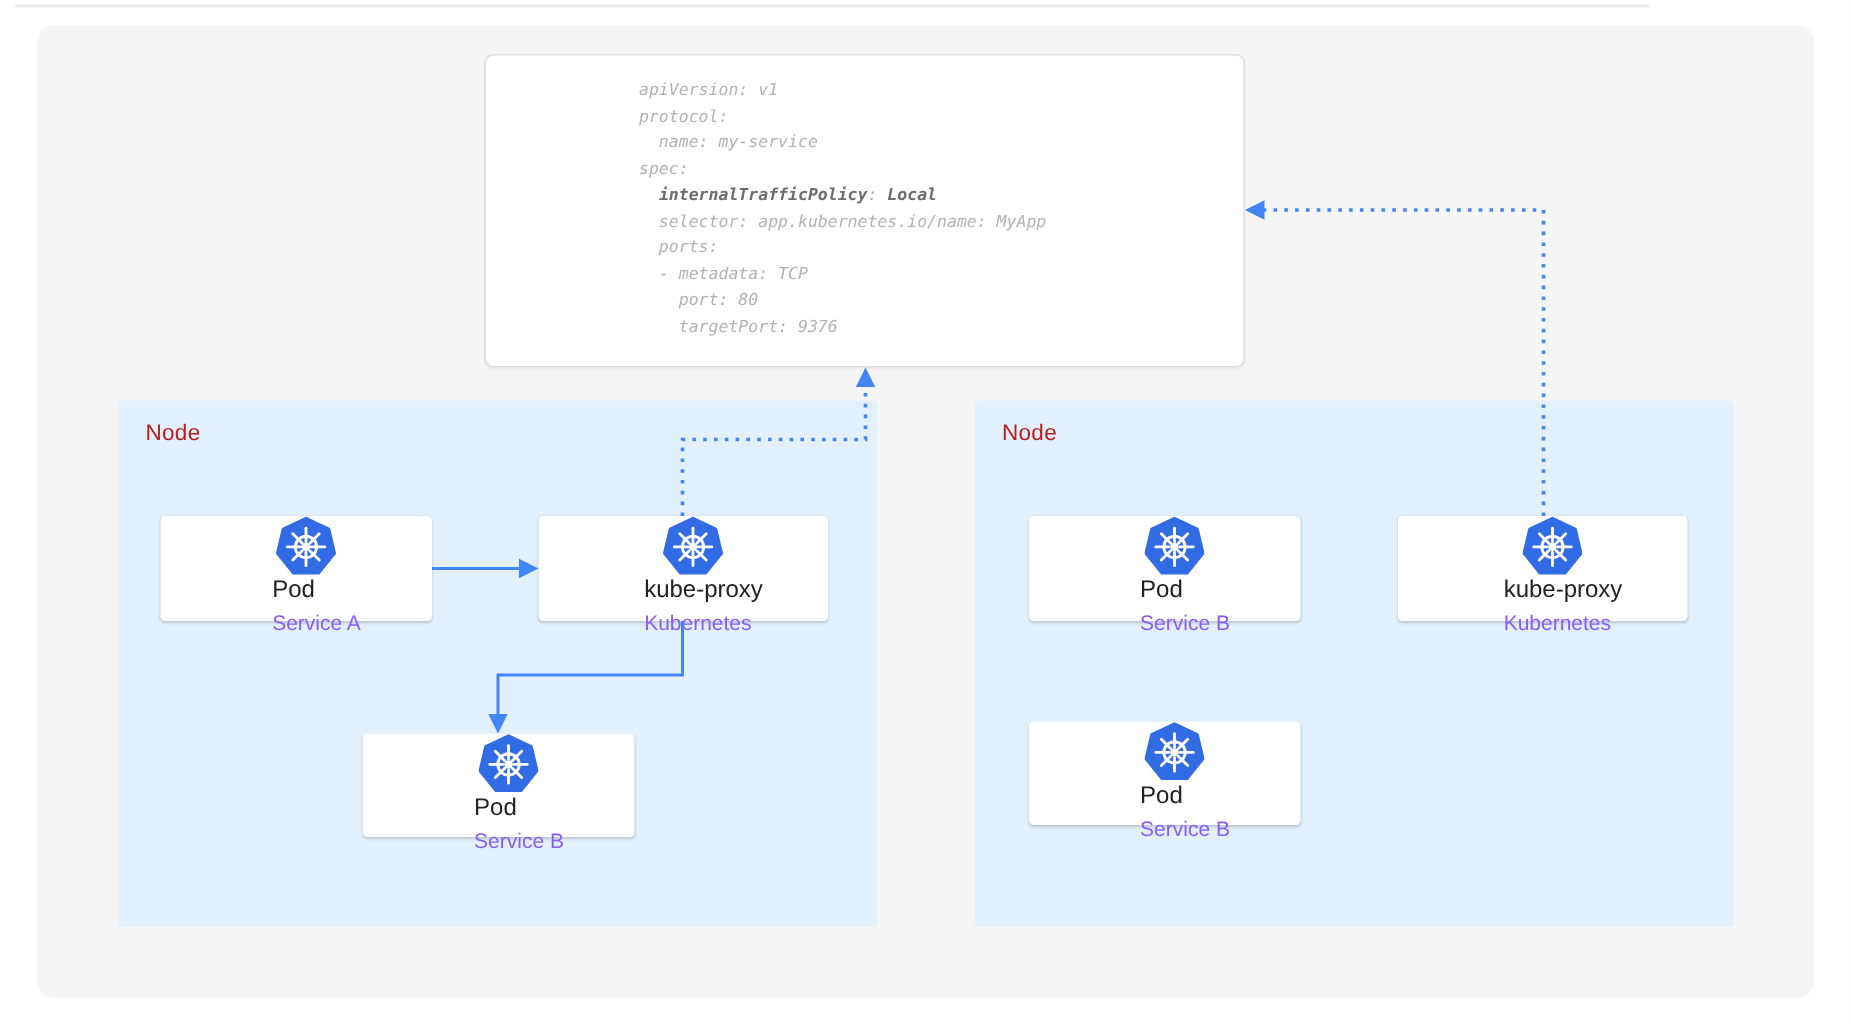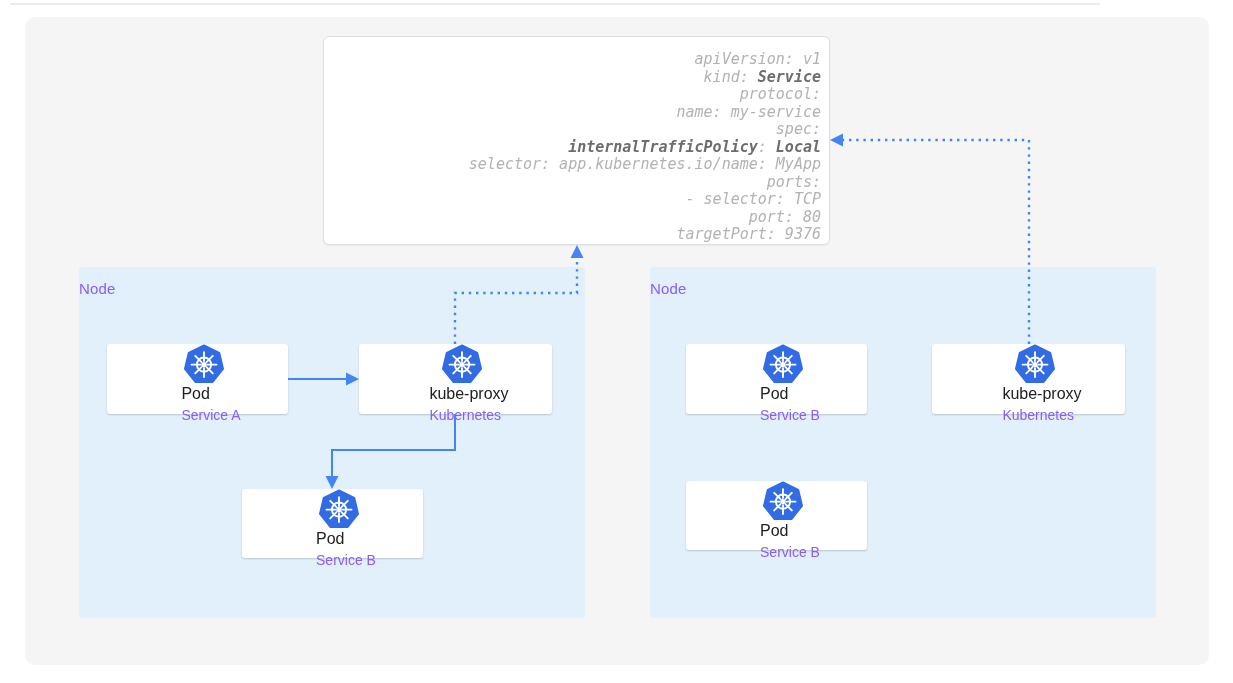--- a/index.html
+++ b/index.html
@@ -12,34 +12,34 @@
 
   
   .yaml-panel{
     position:absolute;left:323px;top:36px;width:507px;height:209px;box-sizing:border-box;
     background:#ffffff;border:1px solid #dcdee1;border-radius:6px;
     box-shadow:0 1px 2px rgba(0,0,0,.05);
   }
   .yaml-code{
     position:absolute;left:102px;top:14px;right:8px;
     font-family:"DejaVu Sans Mono", monospace;font-style:italic;
-    font-size:15px;line-height:17.5px;color:#b2b2b2;text-align:right;
+    font-size:11px;line-height:17.5px;color:#b2b2b2;
   }
   .yaml-code .cl{white-space:pre;}
   .yaml-code b{color:#6d6d6d;font-weight:bold;}
 
   
   .node{
     position:absolute;width:506px;height:351px;top:267px;
     background:#e2f0fb;border-radius:3px;
   }
   .node-left{left:79px;}
   .node-right{left:650px;}
   .node-label{
-    position:absolute;left:0;top:13px;font-size:15px;color:#8b5cf6;letter-spacing:.2px;
+    position:absolute;left:18px;top:13px;font-size:15px;color:#b91c1c;letter-spacing:.2px;
   }
 
   
   .card{
     position:absolute;background:#ffffff;border-radius:3px;box-sizing:border-box;
     box-shadow:0 1px 2px rgba(0,0,0,.18);
     display:flex;align-items:center;flex-direction:column;
   }
   .card .k8s-icon{width:40px;height:40px;margin-left:13px;flex:0 0 auto;}
   .card .txt{margin-left:27px;}
@@ -58,28 +58,27 @@
 </head>
 <body>
 
 <div class="top-rule"></div>
 
 <div class="canvas"></div>
 
 <div class="yaml-panel">
   <div class="yaml-code">
     <div class="cl"><span>apiVersion: v1</span></div>
-    <div class="cl"><span>kind: </span><b>Service</b></div>
     <div class="cl"><span>protocol:</span></div>
     <div class="cl"><span>  name: my-service</span></div>
     <div class="cl"><span>spec:</span></div>
     <div class="cl"><span>  </span><b>internalTrafficPolicy</b><span>: </span><b>Local</b></div>
     <div class="cl"><span>  selector: app.kubernetes.io/name: MyApp</span></div>
     <div class="cl"><span>  ports:</span></div>
-    <div class="cl"><span>  - selector: TCP</span></div>
+    <div class="cl"><span>  - metadata: TCP</span></div>
     <div class="cl"><span>    port: 80</span></div>
     <div class="cl"><span>    targetPort: 9376</span></div>
   </div>
 </div>
 
 <div class="node node-left">
   <div class="node-label">Node</div>
 </div>
 
 <div class="node node-right">

